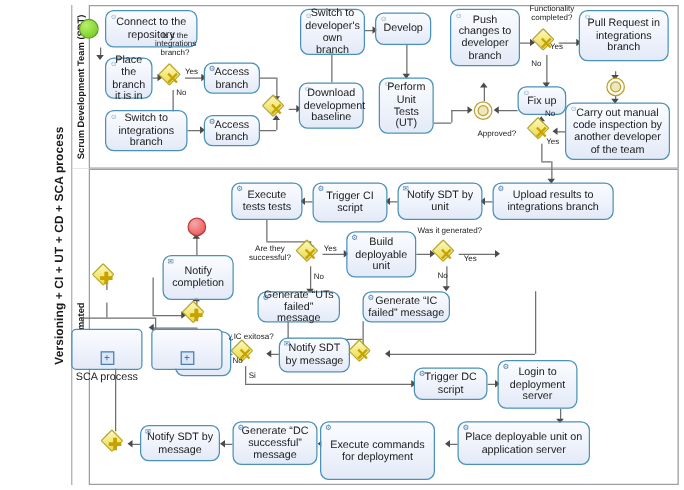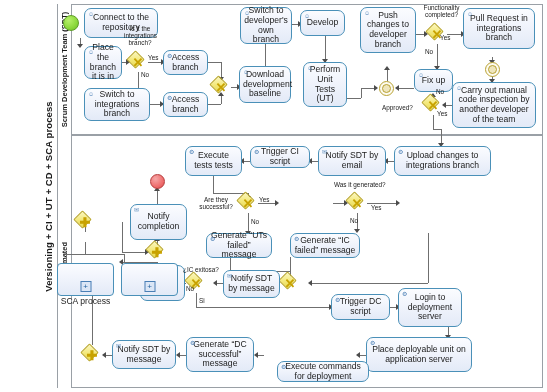--- a/index.html
+++ b/index.html
@@ -375,38 +375,42 @@
     <span class="t-txt">Pull Request in integrations branch</span>
   </div>
 
   <div class="task" style="left:452px;top:82px;width:84px;height:46px;text-align:center;">
     <span class="t-ico">☺</span>
     <span class="t-txt">Carry out manual code inspection by another developer of the team</span>
   </div>
 
   <div class="task" style="left:394px;top:146px;width:97px;height:30px;">
     <span class="t-ico">⚙</span>
-    <span class="t-txt">Upload changes to integrations branch</span>
+    <span class="t-txt">Upload results to integrations branch</span>
   </div>
 
   <div class="task" style="left:318px;top:146px;width:68px;height:30px;">
     <span class="t-ico">✉</span>
-    <span class="t-txt">Notify SDT by email</span>
-  </div>
-
-  <div class="task" style="left:250px;top:146px;width:60px;height:22px;">
+    <span class="t-txt">Notify SDT by unit</span>
+  </div>
+
+  <div class="task" style="left:250px;top:146px;width:60px;height:32px;">
     <span class="t-ico">⚙</span>
     <span class="t-txt">Trigger CI script</span>
   </div>
 
   <div class="task" style="left:185px;top:146px;width:57px;height:30px;">
     <span class="t-ico">⚙</span>
     <span class="t-txt">Execute tests tests</span>
   </div>
 
+  <div class="task" style="left:277px;top:185px;width:56px;height:37px;">
+    <span class="t-ico">⚙</span>
+    <span class="t-txt">Build deployable unit</span>
+  </div>
 
 
   <div class="task" style="left:206px;top:233px;width:66px;height:25px;">
     <span class="t-ico">⚙</span>
     <span class="t-txt">Generate “UTs failed” message</span>
   </div>
 
   <div class="task" style="left:290px;top:233px;width:70px;height:25px;">
     <span class="t-ico">⚙</span>
     <span class="t-txt">Generate “IC failed” message</span>
@@ -436,21 +440,21 @@
   <div class="task" style="left:398px;top:288px;width:64px;height:39px;">
     <span class="t-ico">⚙</span>
     <span class="t-txt">Login to deployment server</span>
   </div>
 
   <div class="task" style="left:366px;top:337px;width:106px;height:35px;">
     <span class="t-ico">⚙</span>
     <span class="t-txt">Place deployable unit on application server</span>
   </div>
 
-  <div class="task" style="left:277px;top:337px;width:92px;height:21px;margin-top:24px;">
+  <div class="task" style="left:256px;top:337px;width:92px;height:47px;">
     <span class="t-ico">⚙</span>
     <span class="t-txt">Execute commands for deployment</span>
   </div>
 
   <div class="task" style="left:186px;top:337px;width:68px;height:35px;">
     <span class="t-ico">⚙</span>
     <span class="t-txt">Generate “DC successful” message</span>
   </div>
 
   <div class="task" style="left:112px;top:340px;width:64px;height:29px;">

